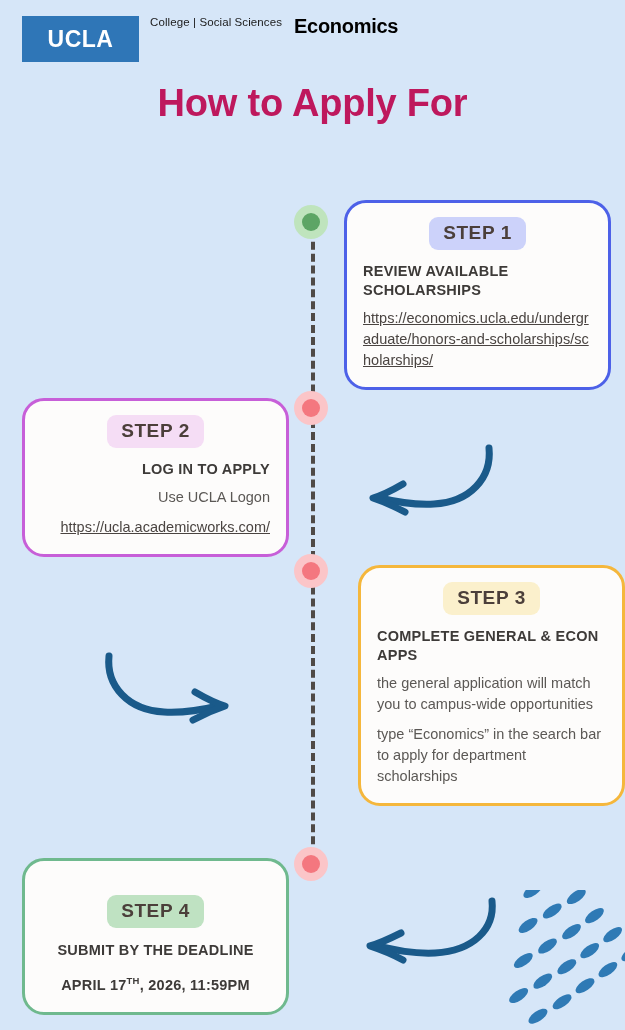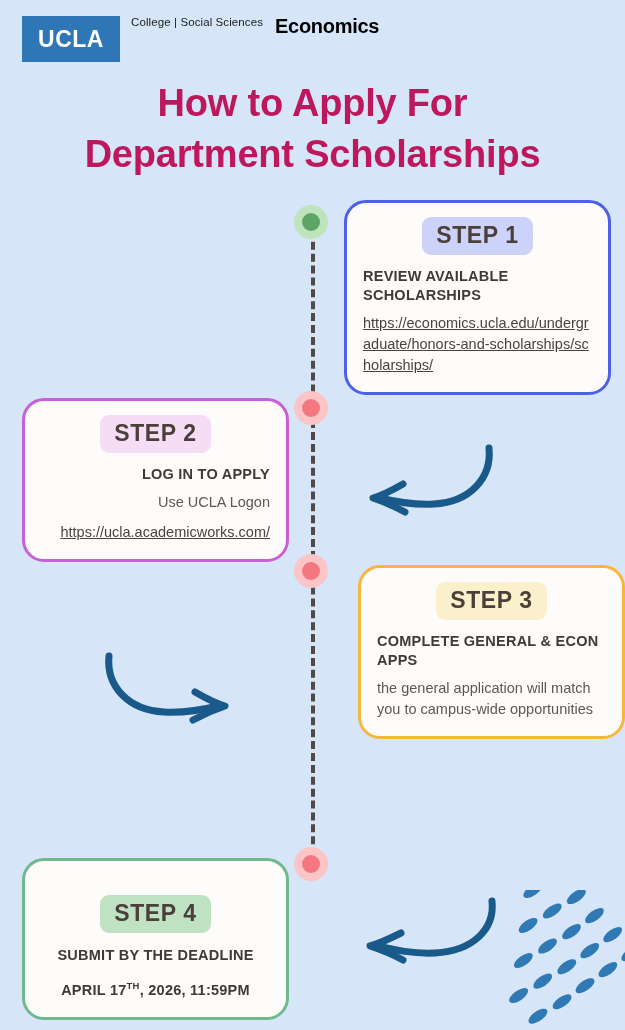--- a/index.html
+++ b/index.html
@@ -8,21 +8,21 @@
     background:#d6e6f8;
     font-family:"Liberation Sans", sans-serif;
     position:relative;overflow:hidden;
     color:#4a4441;
   }
   .page{position:relative;width:625px;height:1030px;}
 
   
   .logo-row{position:absolute;left:22px;top:16px;display:flex;align-items:stretch;height:46px;}
   .logo-box{
-    width:98px;height:46px;background:#2f76b7;
+    width:117px;height:46px;background:#2f76b7;
     display:flex;align-items:center;justify-content:center;
   }
   .logo-box span{
     color:#ffffff;font-weight:bold;font-size:23px;letter-spacing:.5px;
     font-family:"Liberation Sans", sans-serif;
   }
   .logo-divider{width:2px;background:#d6e6f8;}
   .logo-text{padding-left:9px;display:flex;flex-direction:row;justify-content:flex-start;gap:12px;}
   .logo-text .line1{font-size:11.5px;color:#1b1b1b;line-height:13px;letter-spacing:.1px;}
   .logo-text .line2{font-size:20px;color:#000000;font-weight:bold;line-height:21px;letter-spacing:-.3px;}
@@ -47,21 +47,21 @@
   .dot-pink i{background:#f4777f;}
 
   
   .card{
     position:absolute;background:#fdfcfb;border-radius:22px;
     border:3px solid #888;box-sizing:border-box;
     padding:14px 16px 16px 16px;
   }
   .badge{
     display:inline-block;border-radius:9px;padding:5px 14px 6px 14px;
-    font-size:23px;font-weight:bold;color:#4b3f3a;letter-spacing:.6px;
+    font-size:19px;font-weight:bold;color:#4b3f3a;letter-spacing:.6px;
   }
   .badge-wrap{text-align:center;}
   .card h3{
     margin:12px 0 8px 0;font-size:14.5px;font-weight:bold;color:#3d3a38;
     letter-spacing:.25px;line-height:19px;text-transform:uppercase;
   }
   .card p{margin:0 0 9px 0;font-size:14.5px;line-height:21px;color:#5b5855;}
   .card p:last-child{margin-bottom:0;}
   .link{
     font-size:14.5px;line-height:21px;color:#4a4441;
@@ -98,21 +98,20 @@
     </div>
     <div class="logo-divider"></div>
     <div class="logo-text">
       <div class="line1">College | Social Sciences</div>
       <div class="line2">Economics</div>
     </div>
   </div>
 
   <div class="title">
     <div>How to Apply For</div>
-    <div>Department Scholarships</div>
   </div>
 
   <div class="timeline-line"></div>
   <div class="dot dot-green" style="left:294px;top:205px;">
       <i></i>
     </div>
   <div class="dot dot-pink" style="left:294px;top:391px;">
       <i></i>
     </div>
   <div class="dot dot-pink" style="left:294px;top:554px;">
@@ -138,20 +137,21 @@
     <p>Use UCLA Logon</p>
     <a class="link" href="#">https://ucla.academicworks.com/</a>
   </div>
 
   <div class="card" id="card3">
     <div class="badge-wrap">
       <span class="badge">STEP 3</span>
     </div>
     <h3>COMPLETE GENERAL &amp; ECON APPS</h3>
     <p>the general application will match you to campus-wide opportunities</p>
+    <p>type “Economics” in the search bar to apply for department scholarships</p>
   </div>
 
   <div class="card" id="card4">
     <div class="badge-wrap">
       <span class="badge">STEP 4</span>
     </div>
     <h3>SUBMIT BY THE DEADLINE</h3>
     <p class="deadline"><span>APRIL 17</span><sup>TH</sup><span>, 2026, 11:59PM</span></p>
   </div>
 

